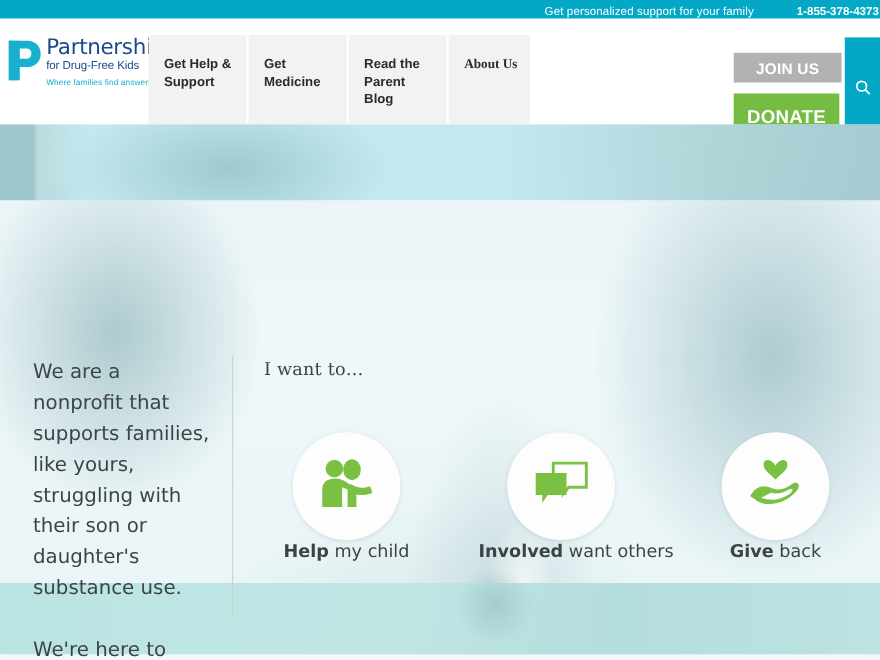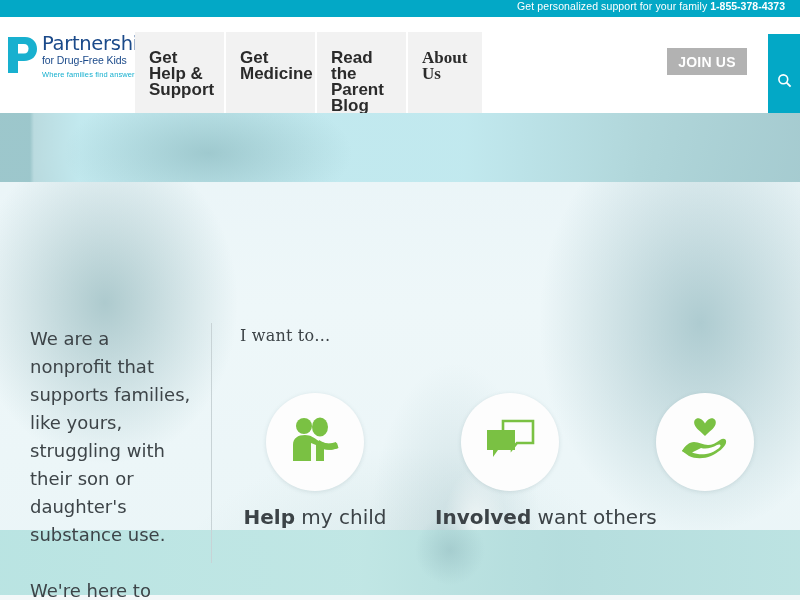--- a/index.html
+++ b/index.html
@@ -8,22 +8,23 @@
     overflow: hidden;
     font-family: "Liberation Sans", sans-serif;
     background: #ffffff;
   }
   #page { position: relative; width: 800px; height: 600px; overflow: hidden; }
 
   
   .topbar {
     position: absolute; left: 0; top: 0; width: 800px; height: 17px;
     background: #03a8c6;
-    display: flex; align-items: flex-start; justify-content: flex-end;
-    padding-right: 15px;
+    display: flex; align-items: flex-end; justify-content: flex-end;
+    padding-right: 1px;
+    gap: 36px;
   }
   .topbar-text {
     color: #ffffff; font-size: 10.5px; letter-spacing: 0.1px; white-space: nowrap;
   }
   .topbar-phone { color: #ffffff; font-weight: bold; font-size: 10.5px; margin-left: 3px; }
 
   
   .header {
     position: absolute; left: 0; top: 17px; width: 800px; height: 96px;
     background: #ffffff;
@@ -48,28 +49,28 @@
     font-size: 7.5px; color: #18b0cf; line-height: 13px; white-space: nowrap;
     letter-spacing: 0.1px; margin-top: 1px;
   }
 
   
   .nav { position: absolute; left: 135px; top: 15px; height: 81px; display: flex; }
   .nav-item {
     background: #f2f2f2;
     width: 89px; height: 81px; margin-right: 2px;
     padding: 18px 10px 0 14px;
-    font-size: 17px; font-weight: bold; color: #2b2b2b; line-height: 16px;
+    font-size: 12px; font-weight: bold; color: #2b2b2b; line-height: 16px;
     cursor: pointer;
   }
   .nav-item.w-short { width: 74px; font-family: Liberation Serif, serif; }
 
   
   .btn-join {
-    position: absolute; left: 667px; top: 31px; width: 80px; height: 27px;
+    position: absolute; left: 667px; top: 31px; width: 98px; height: 27px;
     background: #b2b2b2; color: #ffffff;
     font-size: 14px; font-weight: bold; letter-spacing: 0.2px;
     display: flex; align-items: center; justify-content: center; cursor: pointer;
   }
   .btn-donate {
     position: absolute; left: 667px; top: 68px; width: 96px; height: 43px;
     background: #76bc43; color: #ffffff;
     font-size: 17px; font-weight: bold; letter-spacing: 0.2px;
     display: flex; align-items: center; justify-content: center; cursor: pointer;
   }
@@ -146,21 +147,21 @@
     display: flex; justify-content: space-between;
   }
   .card { width: 150px; text-align: center; cursor: pointer; }
   .card-circle {
     width: 98px; height: 98px; margin: 0 auto; border-radius: 50%;
     background: #fdfdfd;
     box-shadow: 0 1px 4px rgba(90,120,125,0.18);
     display: flex; align-items: center; justify-content: center;
   }
   .card-label {
-    margin-top: 14px; font-size: 20px; color: #3c4347; white-space: nowrap;
+    font-size: 16px; color: #3c4347; white-space: nowrap;
     font-family: "DejaVu Sans", sans-serif;
   }
   .card-label b { font-weight: bold; }
 </style>
 </head>
 <body>
 
 <div id="page">
 
   <div class="topbar">
@@ -186,20 +187,21 @@
     </div>
 
     <nav class="nav">
       <div class="nav-item">Get Help &amp; Support</div>
       <div class="nav-item">Get Medicine</div>
       <div class="nav-item">Read the Parent Blog</div>
       <div class="nav-item w-short">About Us</div>
     </nav>
 
     <div class="btn-join">JOIN US</div>
+    <div class="btn-donate">DONATE</div>
 
     <div class="search-col">
       <span>
         <svg width="15" height="15" viewBox="0 0 15 15">
           <circle cx="6.3" cy="6.3" r="4.4" fill="none" stroke="#ffffff" stroke-width="1.6"></circle>
           <line x1="9.6" y1="9.6" x2="13.6" y2="13.6" stroke="#ffffff" stroke-width="1.8"></line>
         </svg>
       </span>
     </div>
   </div>
@@ -254,17 +256,18 @@
         <div class="card-circle">
           <span>
             <svg width="52" height="46" viewBox="0 0 52 46">
               <path d="M26 19 C22 14.5 17 12 15.5 7.5 C14 3 17.5 0.5 20.5 1.5 C23 2.3 25 4.5 26 6.5 C27 4.5 29 2.3 31.5 1.5 C34.5 0.5 38 3 36.5 7.5 C35 12 30 14.5 26 19 Z" fill="#7ac143"></path>
               <path d="M3 34 C6 29 10 25 15 25 C20 25 24 28 29 28 C33 28 37 26 41 23 C44.5 20.5 48 22 47 26 C46 30 39 36 32 39 C25 42 16 42 10 39 Z" fill="#7ac143"></path>
               <path d="M22 31 C27 32.5 33 31 38 28 C40 27 42 27.5 41.5 29 C40.5 31.5 34 36 27 37 C22 37.7 17 37 13 35.5 Z" fill="#ffffff"></path>
               <path d="M3 34 C6 29.5 9 27 12.5 26 L13 37.5 C9 36.8 5.5 35.5 3 34 Z" fill="#7ac143"></path>
             </svg>
           </span>
         </div>
+        <div class="card-label"><b>Give</b><span> back</span></div>
       </div>
 
     </div>
   </div>
 </div>
 
 </body></html>

